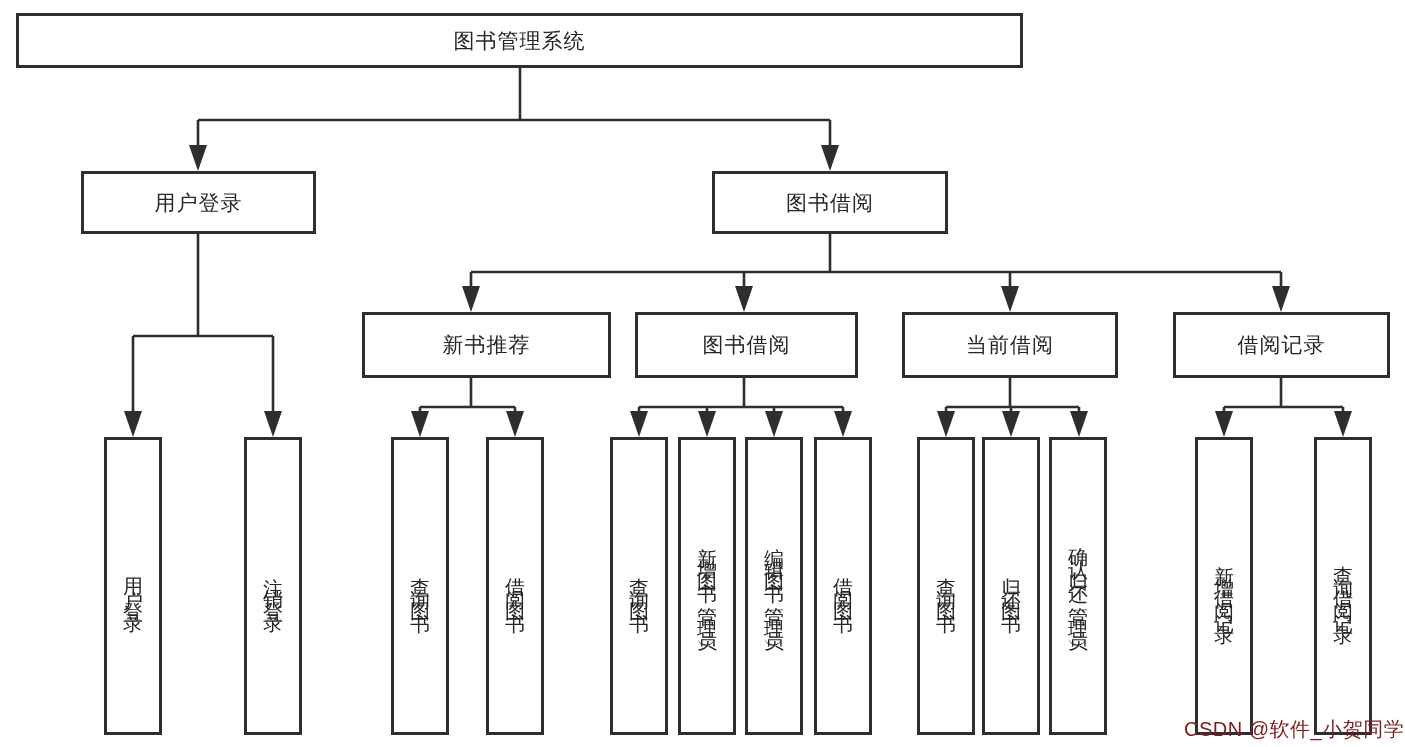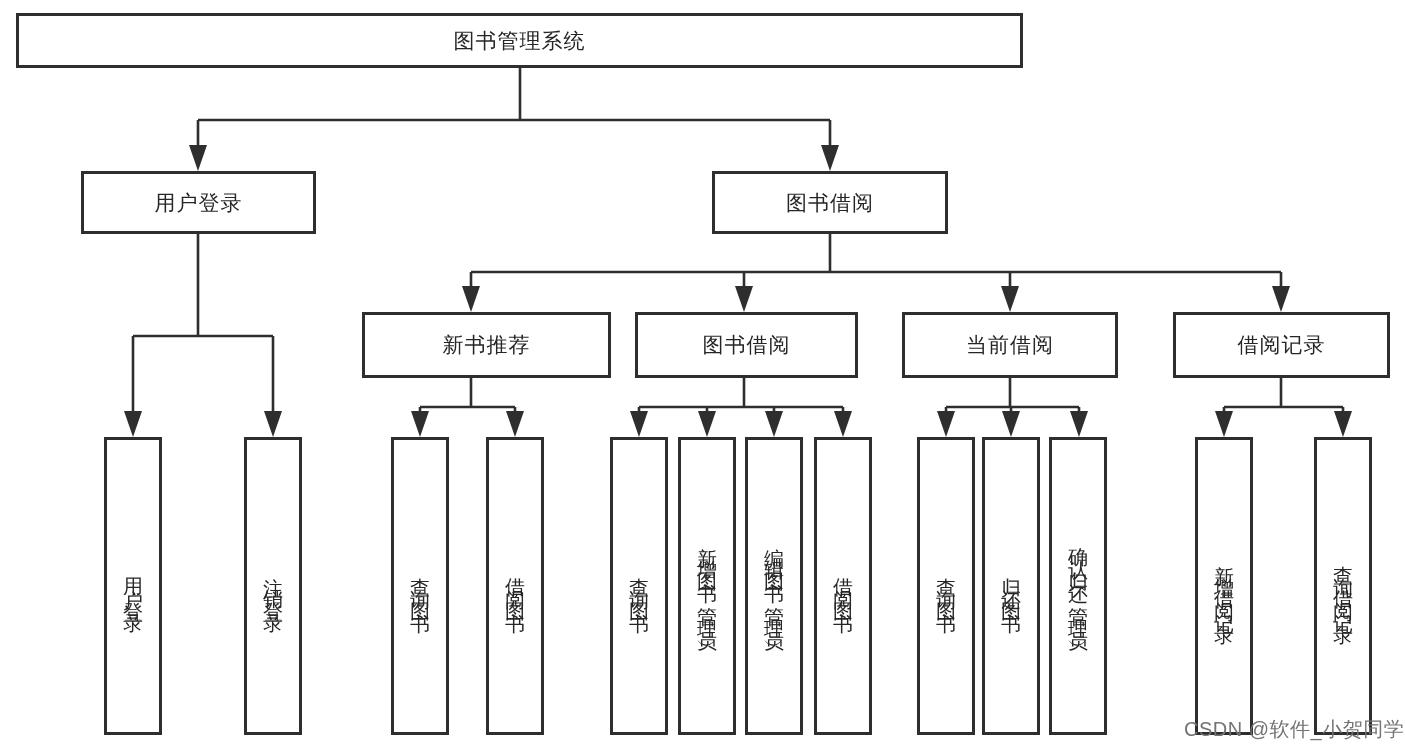--- a/index.html
+++ b/index.html
@@ -35,21 +35,21 @@
     letter-spacing: 12px;
     line-height: 1.05;
     white-space: nowrap;
   }
   .watermark {
     position: absolute;
     left: 1184px;
     top: 716px;
     z-index: 5;
     font-size: 20px;
-    color: #737373;
+    color: #7f1d1d;
     letter-spacing: 0.5px;
     white-space: nowrap;
   }
 </style>
 </head>
 <body>
 
 <div class="canvas">
 
   <svg class="wires" width="1405" height="747" viewBox="0 0 1405 747">

